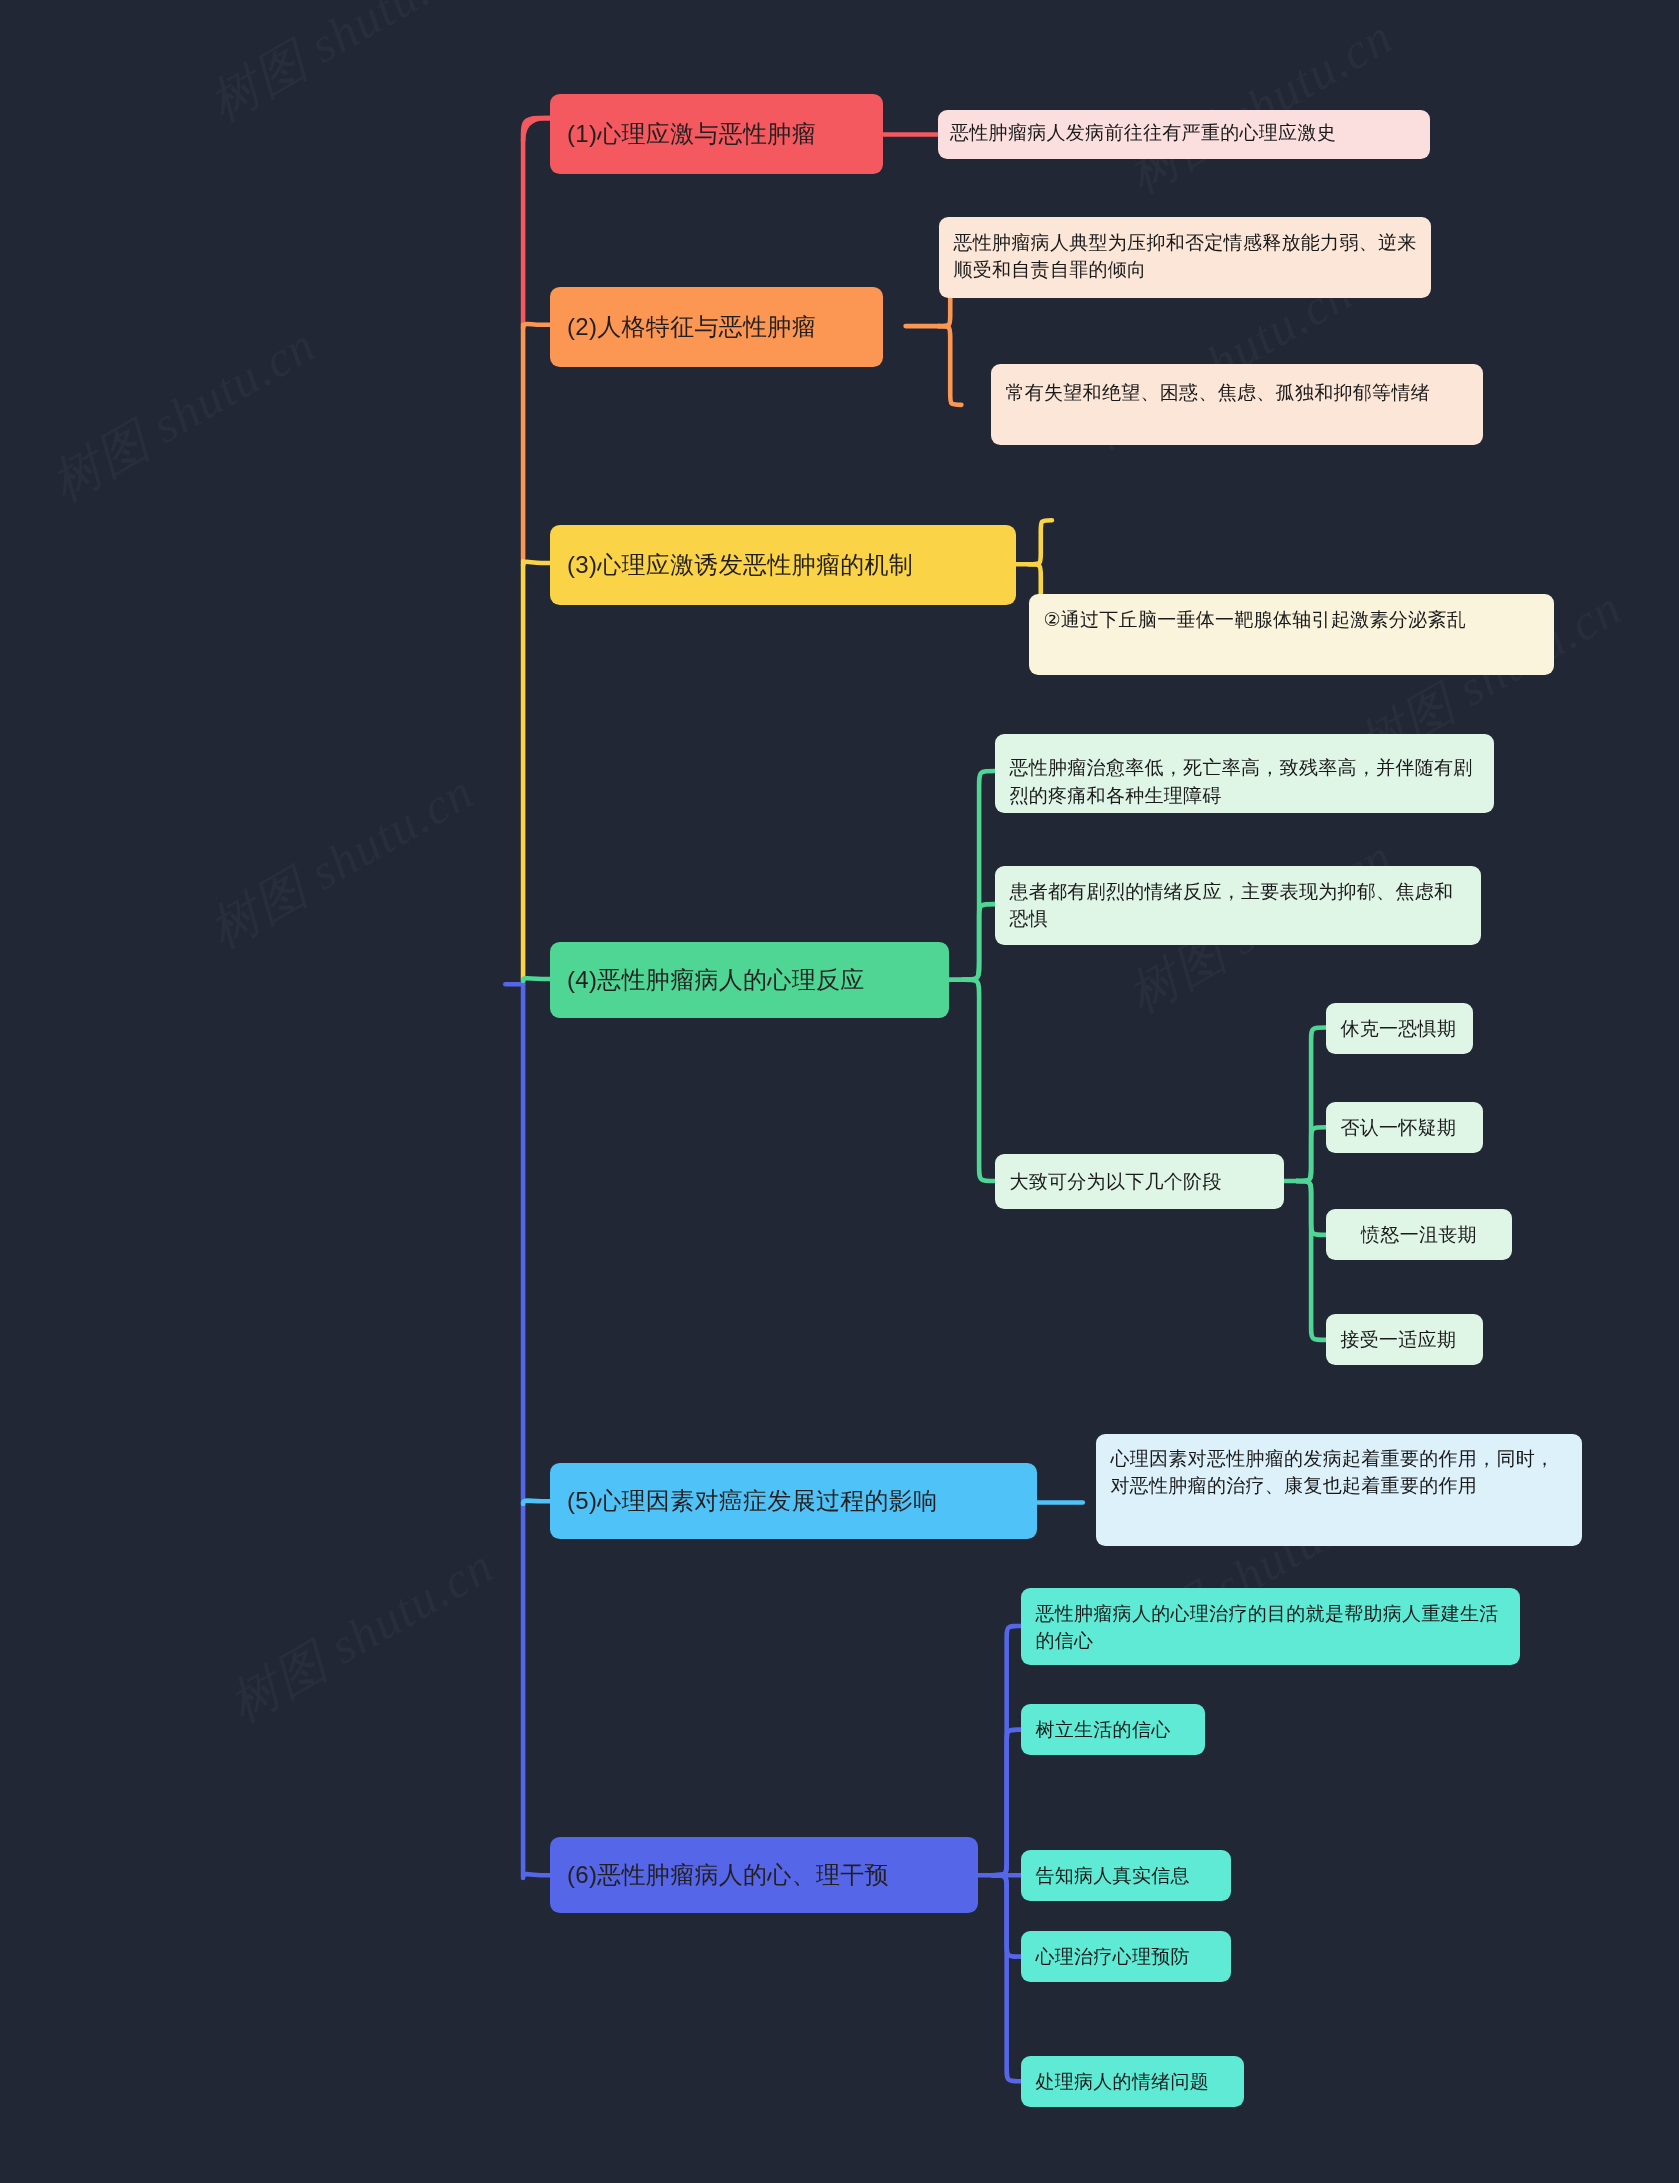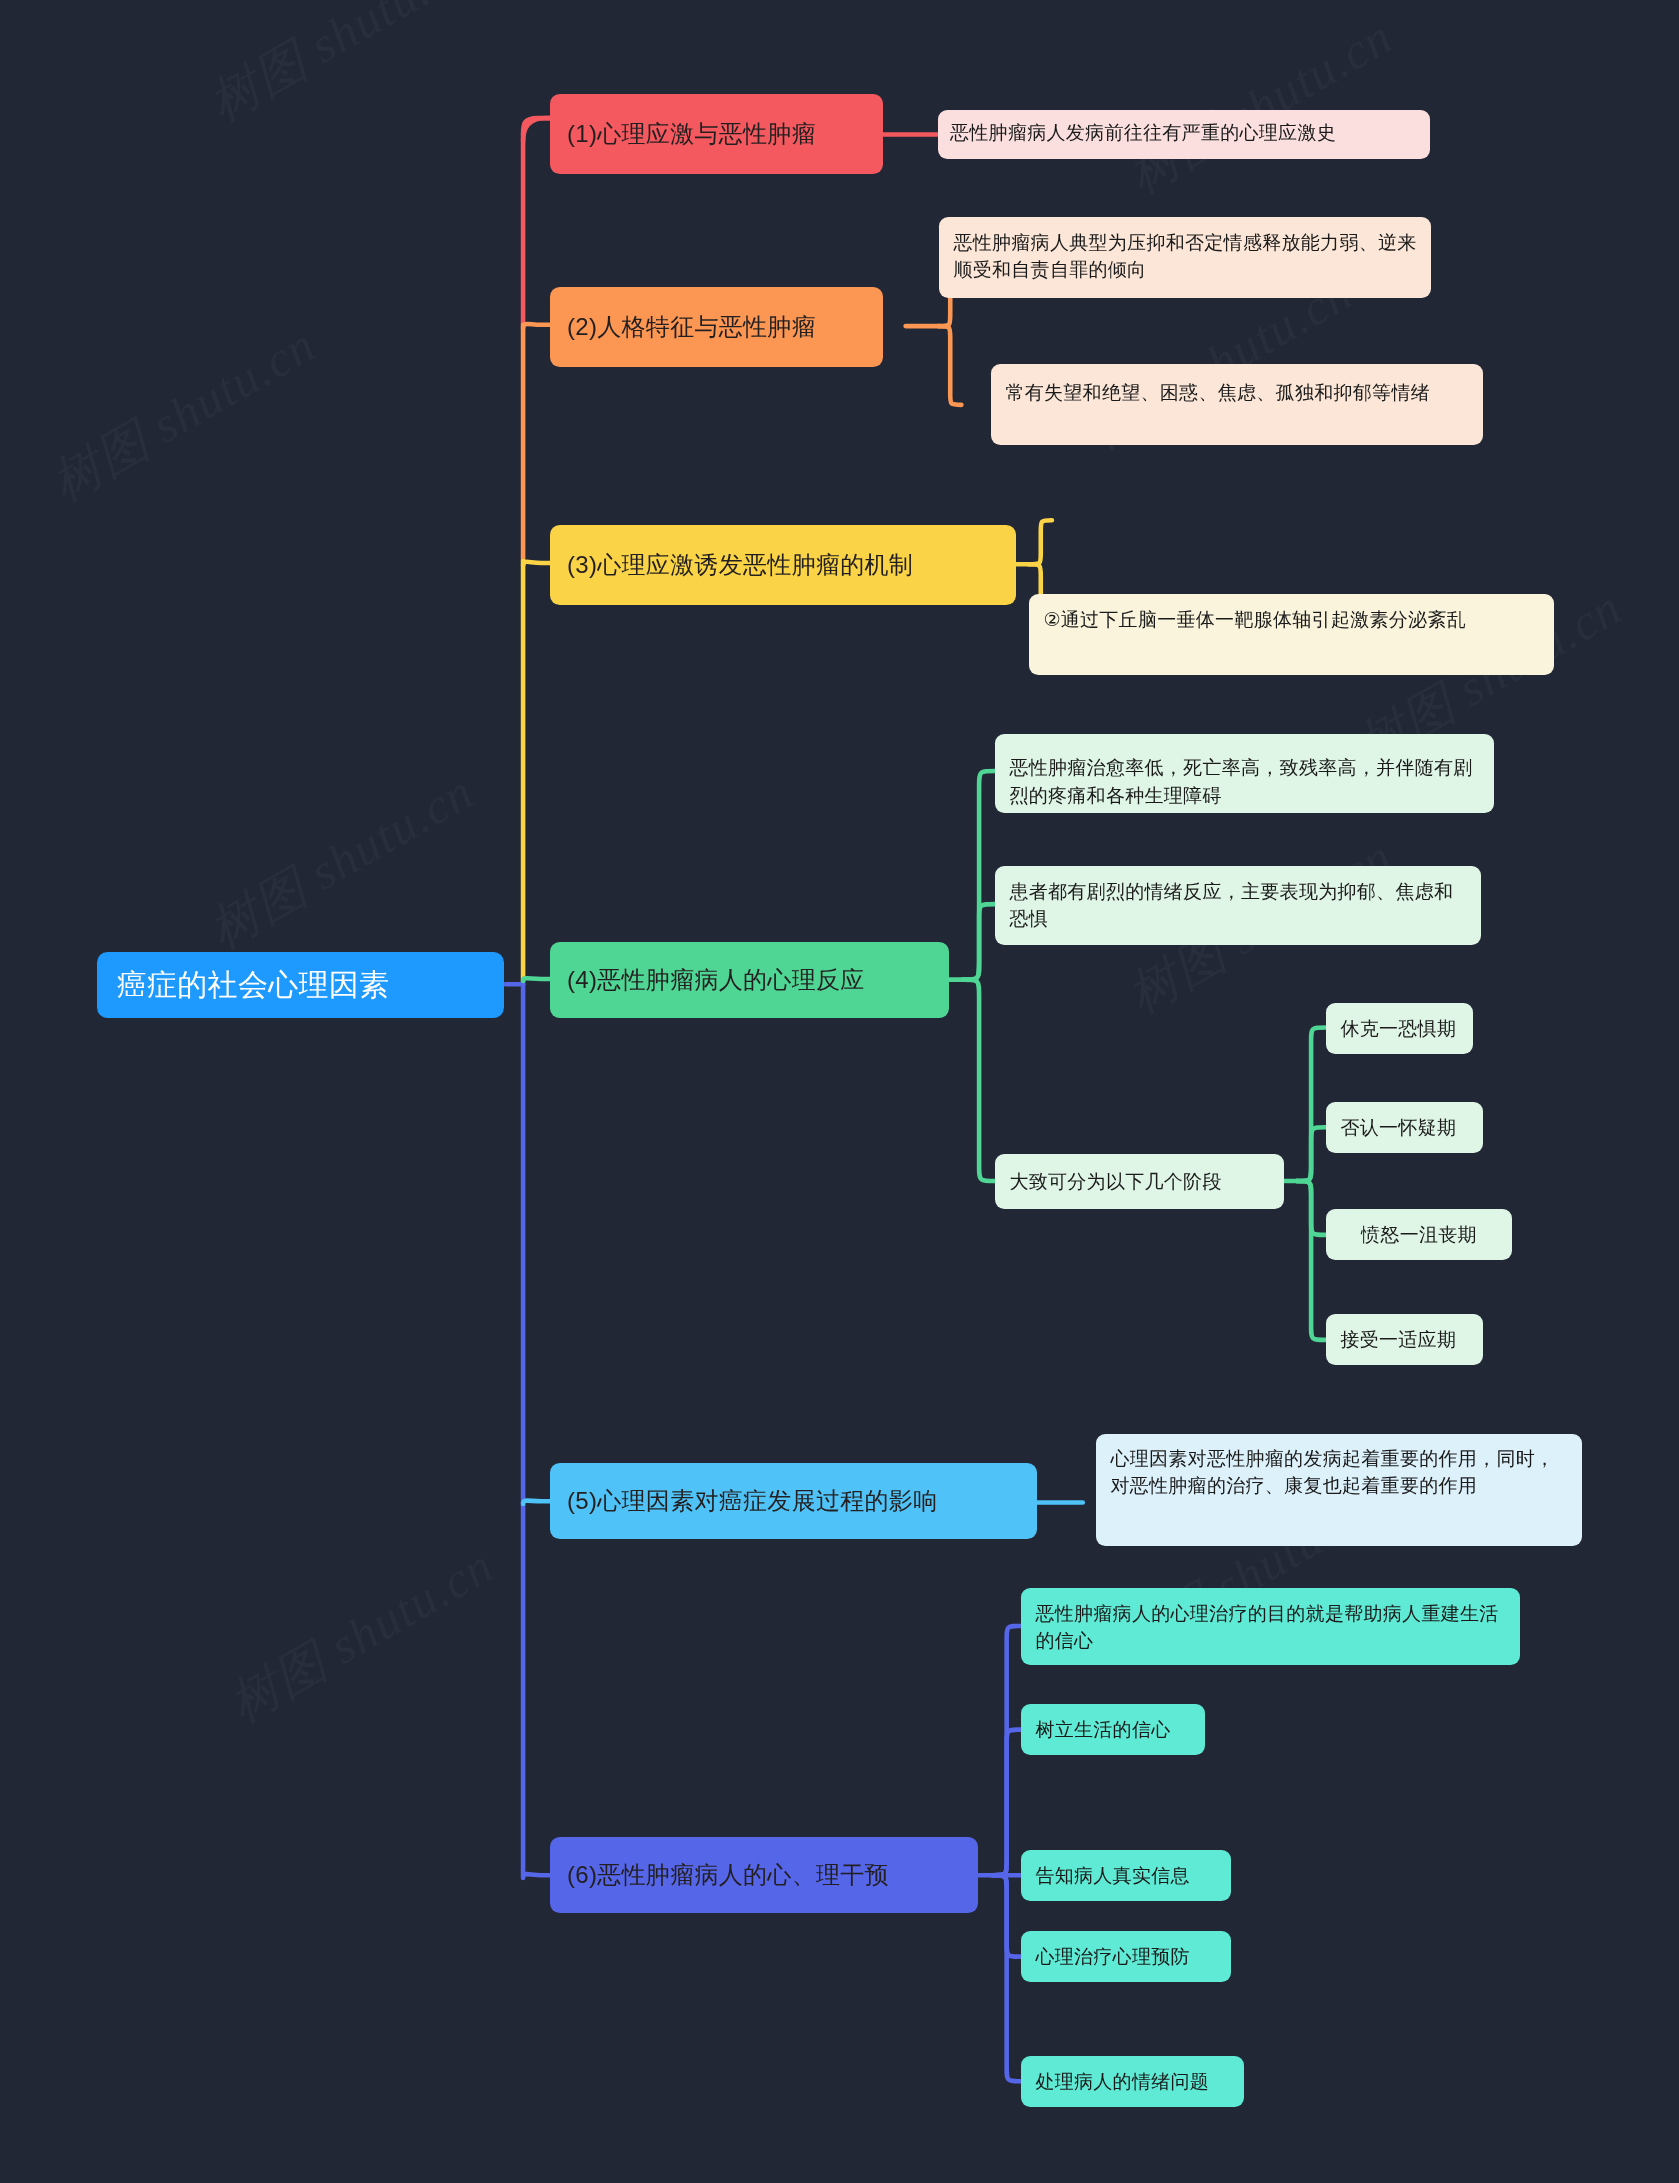--- a/index.html
+++ b/index.html
@@ -145,23 +145,20 @@
       <path d="M797 2862 C797 2852 806 2858 825 2858 L845 2858" stroke="#5566e8"></path>
       <path d="M1489 2858 L1512 2858" stroke="#5566e8"></path>
       <path d="M1512 2858 C1534 2858 1534 2858 1534 2836 L1534 2500 C1534 2478 1534 2478 1556 2478" stroke="#5566e8"></path>
       <path d="M1512 2858 C1534 2858 1534 2858 1534 2836 L1534 2658 C1534 2636 1534 2636 1556 2636" stroke="#5566e8"></path>
       <path d="M1512 2858 L1556 2858" stroke="#5566e8"></path>
       <path d="M1512 2858 C1534 2858 1534 2858 1534 2880 L1534 2960 C1534 2982 1534 2982 1556 2982" stroke="#5566e8"></path>
       <path d="M1512 2858 C1534 2858 1534 2858 1534 2880 L1534 3150 C1534 3172 1534 3172 1556 3172" stroke="#5566e8"></path>
     </g>
   </svg>
 
-  <div class="node root" style="left:97px; top:952px; width:407px; height:66px;">
-    <span class="txt">癌症的社会心理因素</span>
-  </div>
 
   <div class="node branch b1" style="left:550px; top:94px; width:333px; height:80px;">
     <span class="txt">(1)心理应激与恶性肿瘤</span>
   </div>
   <div class="node leaf l1" style="left:938px; top:110px; width:492px; height:49px;padding-left:12px;">
     <span class="txt">恶性肿瘤病人发病前往往有严重的心理应激史</span>
   </div>
 
   <div class="node branch b2" style="left:550px; top:287px; width:333px; height:80px;">
     <span class="txt">(2)人格特征与恶性肿瘤</span>

